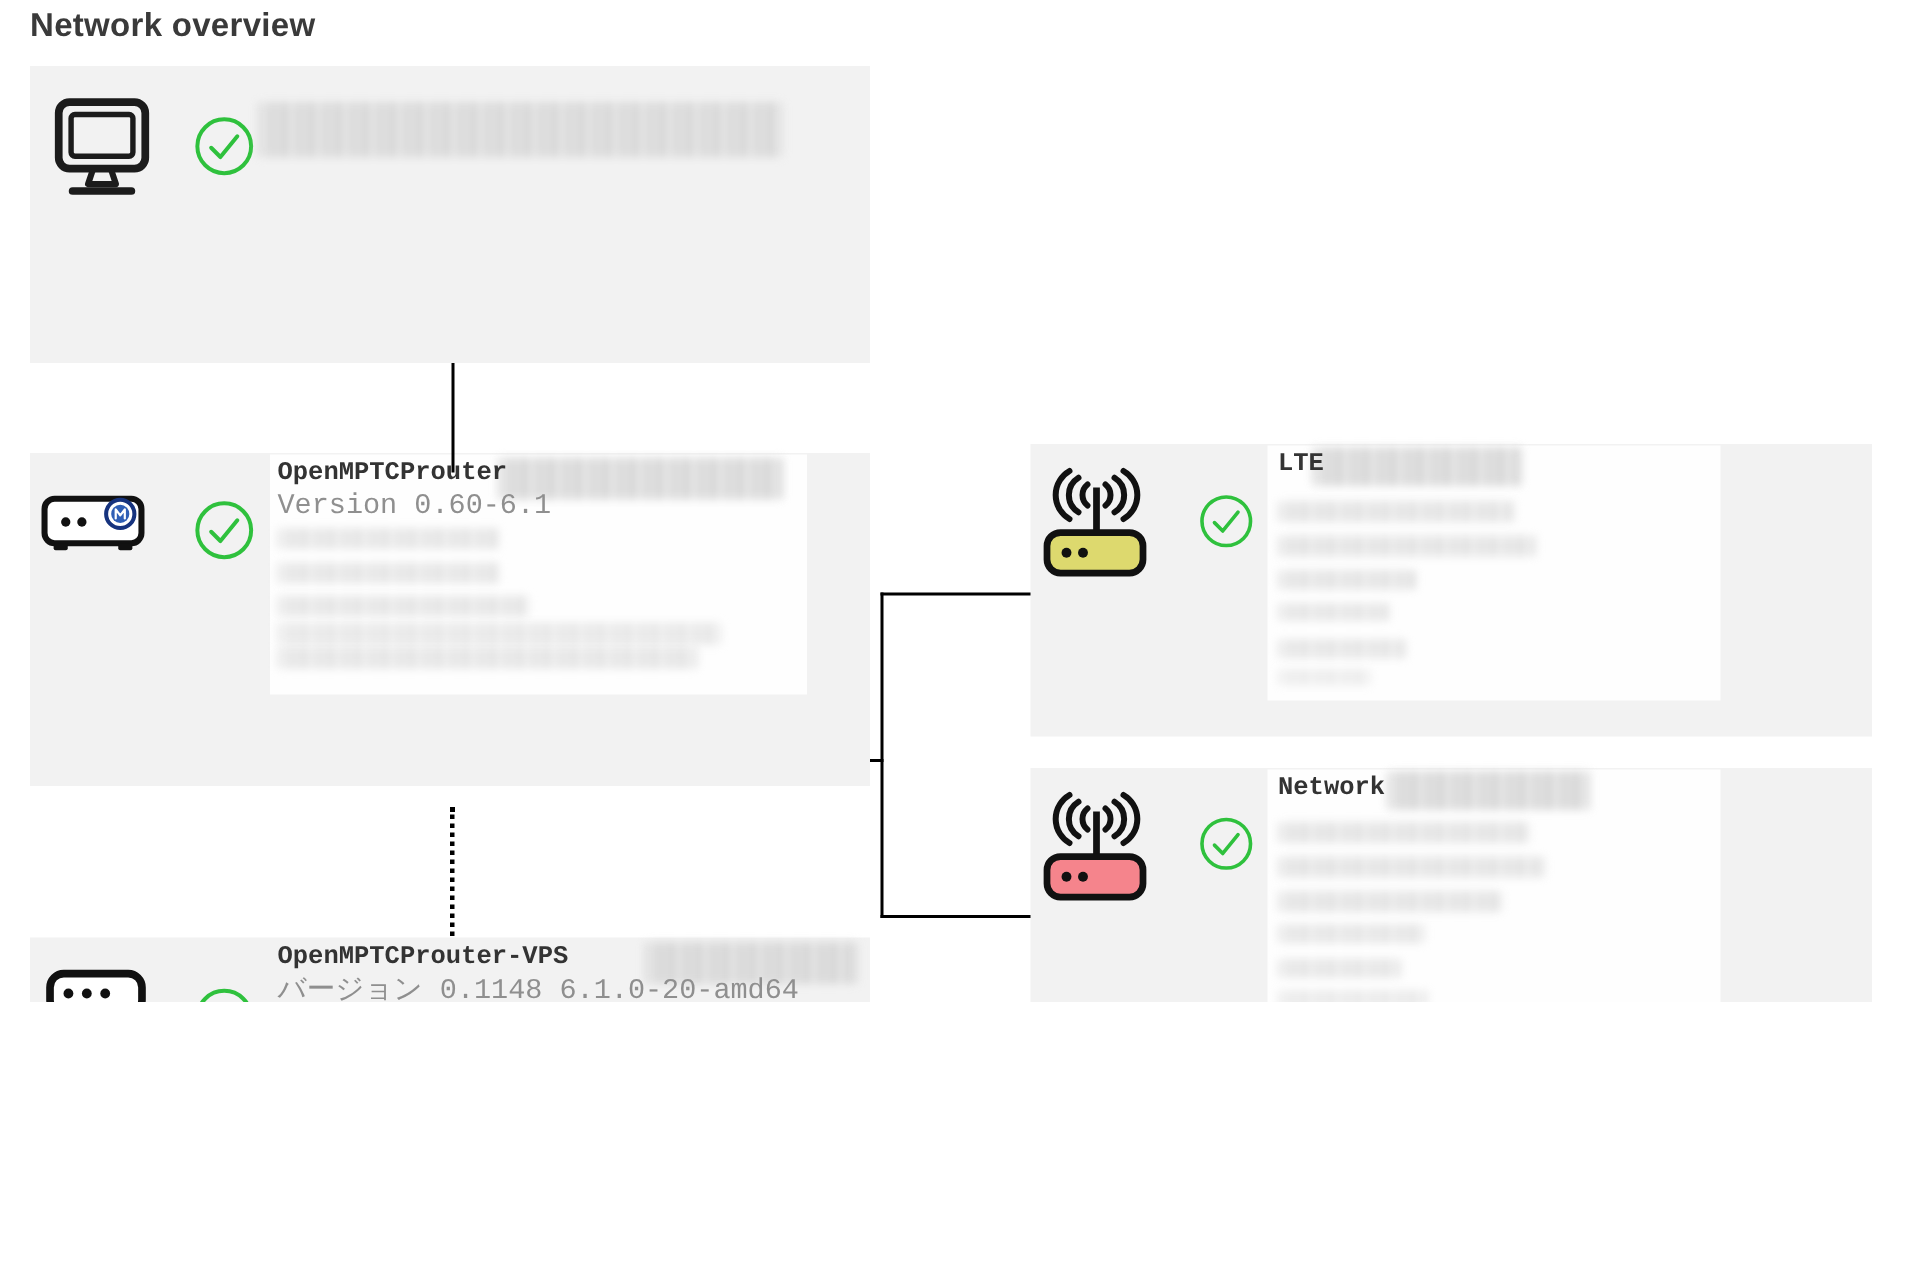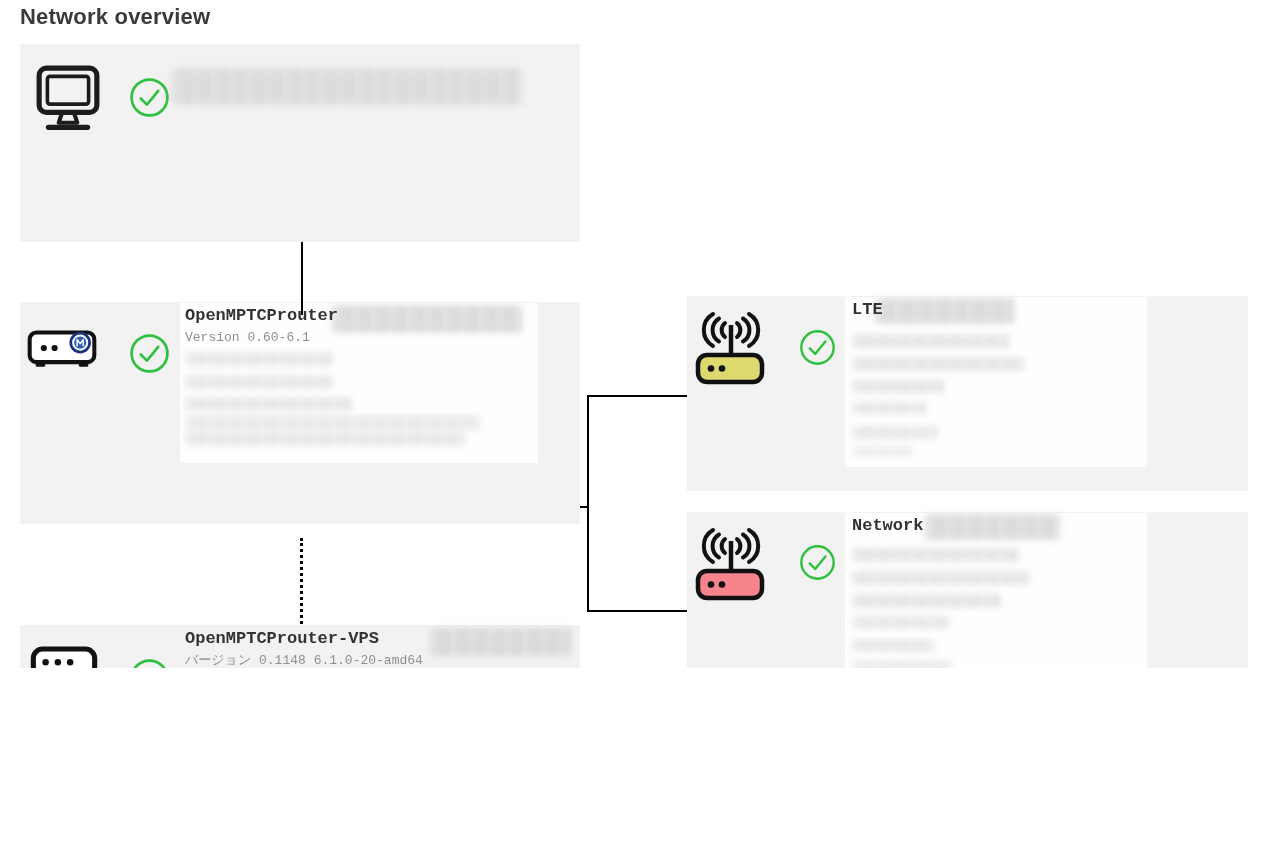--- a/index.html
+++ b/index.html
@@ -33,21 +33,21 @@
   #check-starlink{left:112px;top:32px;}
   .check circle,.check path{stroke:var(--ok);}
 
   .panel{position:absolute;background:rgba(255,255,255,.92);}
   #panel-router{left:160px;top:1px;width:358px;height:160px;}
   #panel-lte{left:158px;top:1px;width:302px;height:170px;}
   #panel-starlink{left:158px;top:1px;width:302px;height:165px;}
 
   .textblock{position:absolute;left:165px;top:2px;z-index:3;}
   .card-title{font-size:17px;font-weight:700;color:#333;line-height:24px;white-space:nowrap;}
-  .card-subtitle{font-size:13px;color:#8f8f8f;line-height:17px;margin-top:1px;white-space:nowrap;}
+  .card-subtitle{font-size:19px;color:#8f8f8f;line-height:17px;margin-top:1px;white-space:nowrap;}
 
   .redactions{position:absolute;inset:0;z-index:2;}
   .redact{
     position:absolute;border-radius:2px;
     background:repeating-linear-gradient(90deg,#c6c6c6 0px,#ededed 4px,#cccccc 9px,#e4e4e4 13px,#c6c6c6 18px);
     filter:blur(3px);
   }
 
   .connector{position:absolute;z-index:1;}
   .line-solid{background:#000;}

